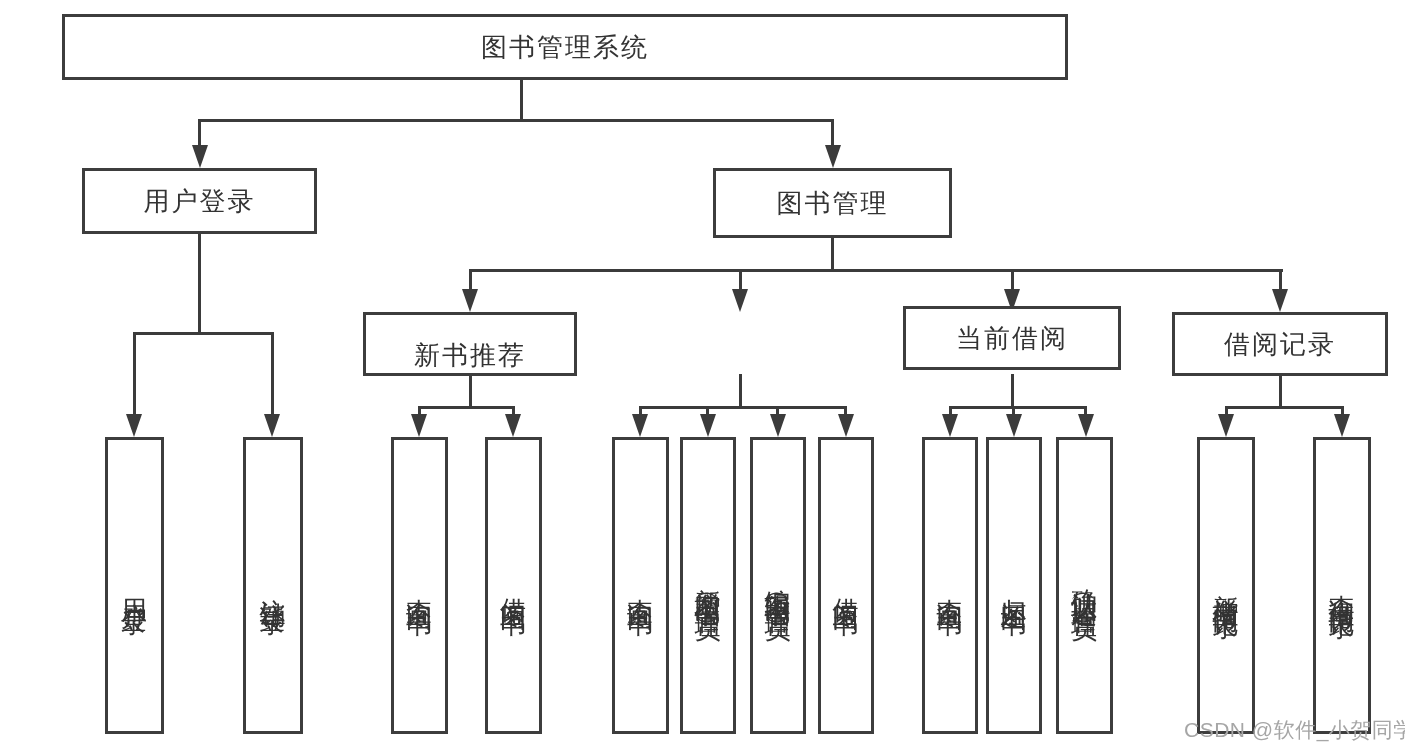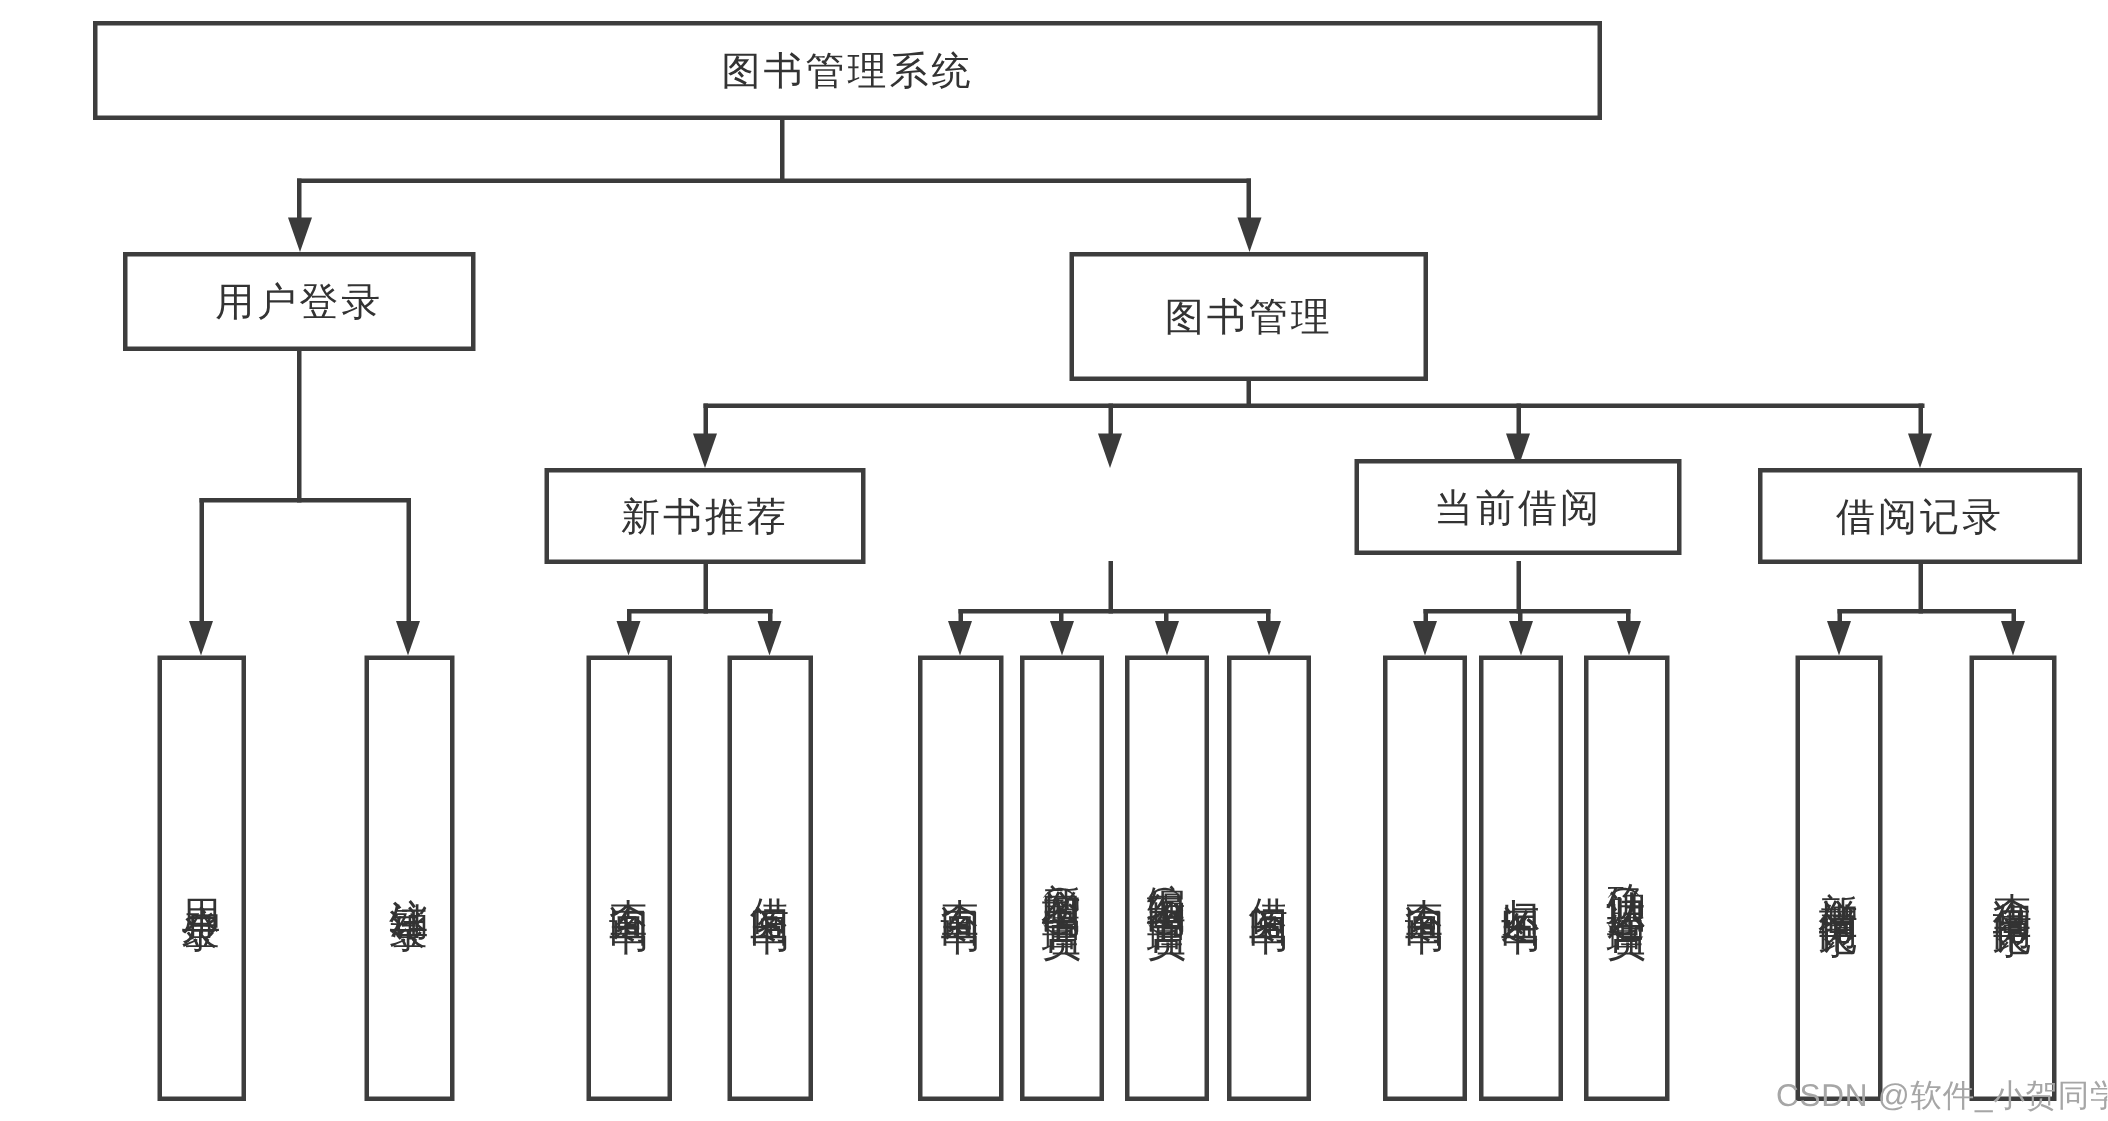--- a/index.html
+++ b/index.html
@@ -122,25 +122,25 @@
   <div class="line" style="left:1341px; top:406px; width:3px; height:12px;"></div>
   <div class="arrowhead" style="left:1334px; top:414px;"></div>
 
   <div class="box" style="left:22px; top:14px; width:1006px; height:66px;margin-left:40px;">
     <span class="hlabel">图书管理系统</span>
   </div>
 
   <div class="box" style="left:82px; top:168px; width:235px; height:66px;">
     <span class="hlabel">用户登录</span>
   </div>
-  <div class="box" style="left:713px; top:168px; width:239px; height:86px;">
+  <div class="box" style="left:713px; top:168px; width:239px; height:70px;">
     <span class="hlabel">图书管理</span>
   </div>
 
-  <div class="box" style="left:363px; top:312px; width:214px; height:64px;">
+  <div class="box" style="left:363px; top:312px; width:214px; height:64px;align-items:flex-end;">
     <span class="hlabel">新书推荐</span>
   </div>
   <div class="box" style="left:903px; top:306px; width:218px; height:64px;">
     <span class="hlabel">当前借阅</span>
   </div>
   <div class="box" style="left:1172px; top:312px; width:216px; height:64px;">
     <span class="hlabel">借阅记录</span>
   </div>
 
   <div class="box" style="left:105px; top:437px; width:59px; height:297px;">

